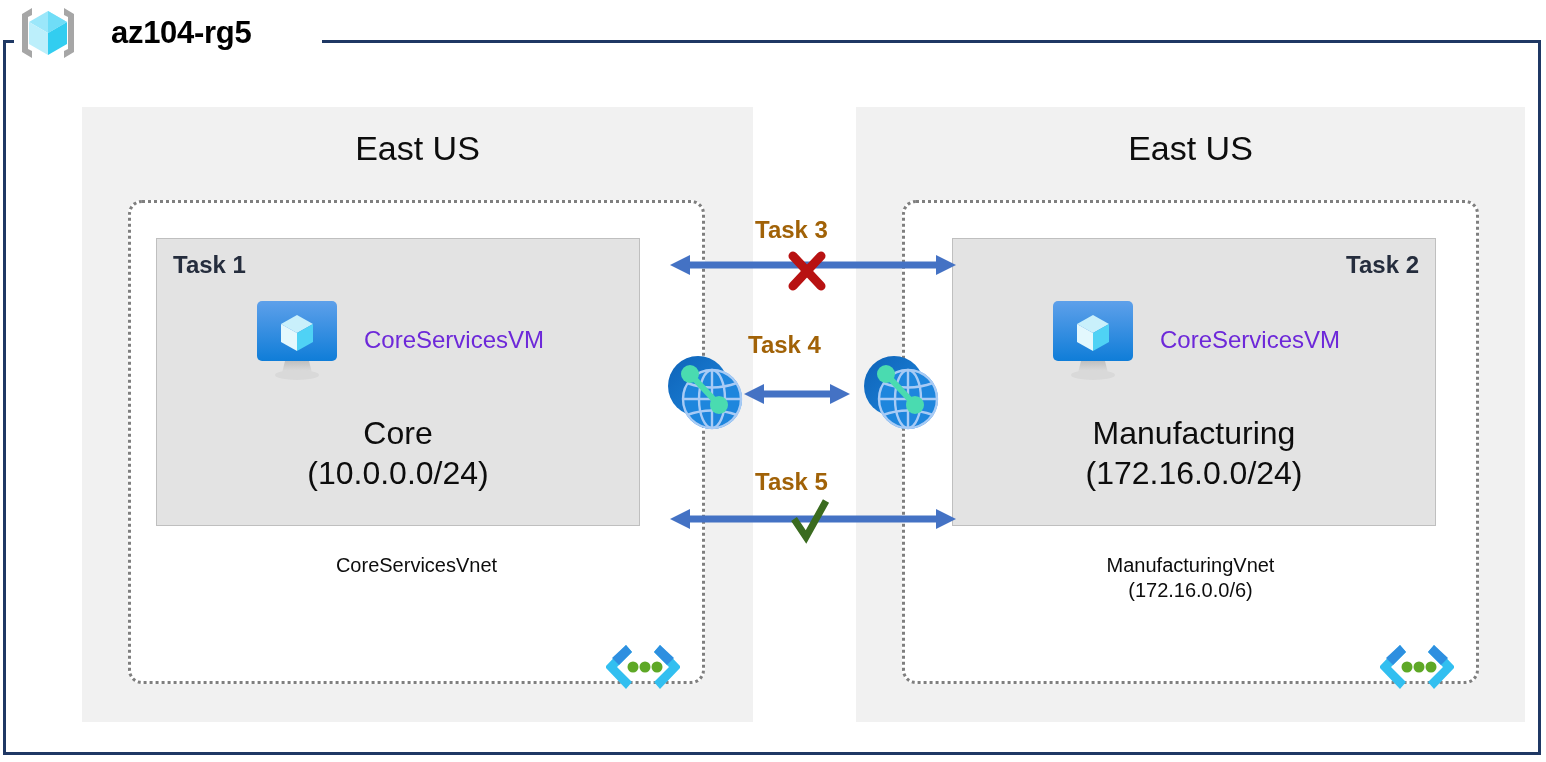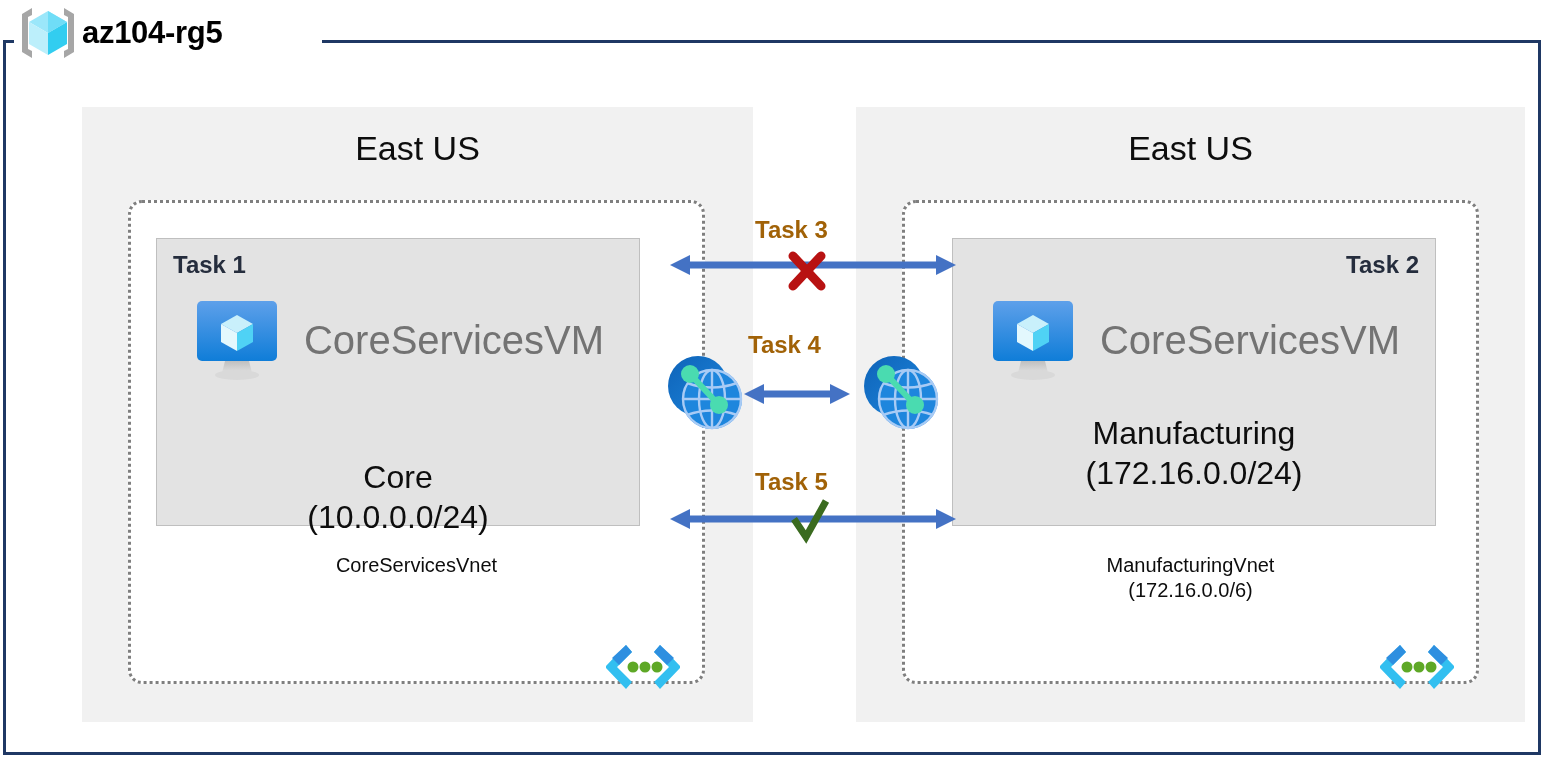--- a/index.html
+++ b/index.html
@@ -13,21 +13,21 @@
     border:3px solid #1F3864;border-top:none;box-sizing:border-box;
   }
   #rg-frame-top-left{
     position:absolute;left:3px;top:40px;width:22px;height:3px;background:#1F3864;
   }
   #rg-frame-top-right{
     position:absolute;left:322px;top:40px;width:1219px;height:3px;background:#1F3864;
   }
 
   
-  #rg-header{position:absolute;left:14px;top:4px;display:flex;align-items:center;gap:0;background:#fff;padding-right:10px;}
+  #rg-header{position:absolute;left:14px;top:4px;display:flex;align-items:center;gap:29px;background:#fff;padding-right:10px;}
   #rg-title{font-size:31px;font-weight:bold;color:#000;letter-spacing:-0.3px;white-space:nowrap;}
 
   
   .region-panel{position:absolute;background:#f1f1f1;top:107px;height:615px;}
   #region-left{left:82px;width:671px;}
   #region-right{left:856px;width:669px;}
   .region-label{
     position:absolute;top:22px;left:0;width:100%;text-align:center;
     font-size:34px;color:#0d0d0d;
   }
@@ -51,27 +51,27 @@
     position:absolute;top:12px;font-size:24px;font-weight:bold;color:#252D3D;
   }
   .task-tag.left{left:16px;}
   .task-tag.right{right:16px;}
 
   
   .vm-row{
     position:absolute;top:58px;left:0;width:100%;
     display:flex;align-items:center;justify-content:center;gap:22px;
   }
-  .vm-name{font-size:40px;color:#737373;white-space:nowrap;}
+  .vm-name{font-size:24px;color:#6d28d9;white-space:nowrap;}
 
   .subnet-text{
     position:absolute;left:0;width:100%;text-align:center;
     font-size:32px;color:#0d0d0d;line-height:1.26;
   }
-  #subnet-left .subnet-text{top:174px;margin-top:44px;}
+  #subnet-left .subnet-text{top:174px;}
   #subnet-right .subnet-text{top:174px;}
 
   
   .vnet-text{
     position:absolute;left:0;width:100%;text-align:center;
     font-size:20px;color:#0d0d0d;line-height:1.26;
   }
   #vnet-left .vnet-text{top:350px;}
   #vnet-right .vnet-text{top:350px;}
 

